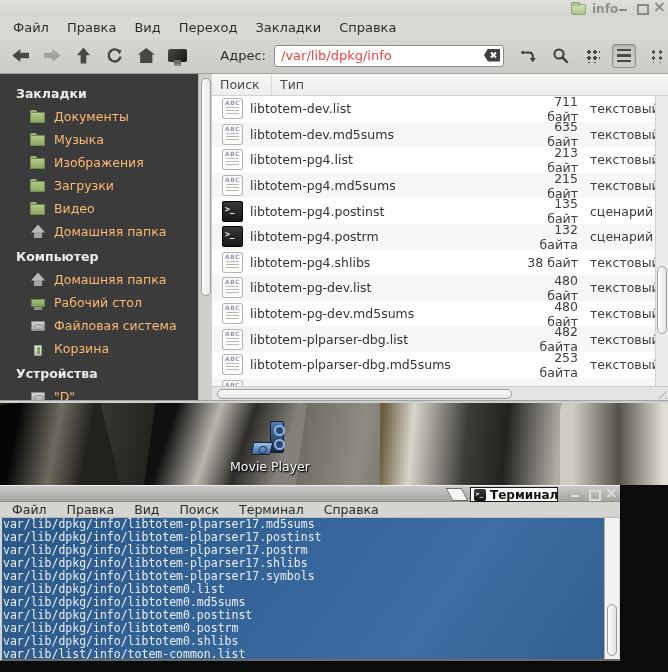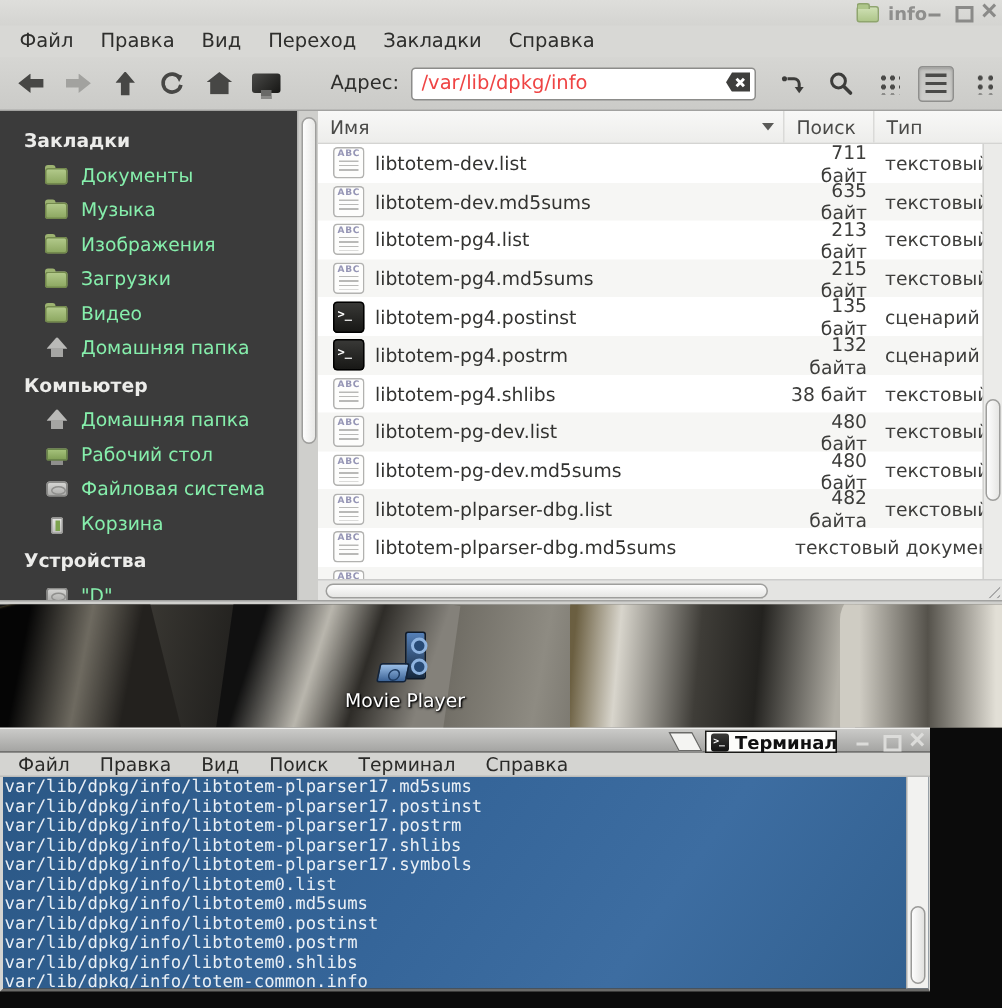--- a/index.html
+++ b/index.html
@@ -45,21 +45,21 @@
   .vbtn { width:24px; height:24px; display:flex; align-items:center; justify-content:center; border-radius:3px; }
   .vbtn.sel { border:1px solid #8f8f8d; background:linear-gradient(#c2c2bf,#cfcfcc); box-shadow:inset 0 1px 2px rgba(0,0,0,.2); }
   .ico-grid { width:15px; height:15px; background-image:radial-gradient(circle,#4a4a48 1.6px,transparent 1.8px); background-size:6px 6px; background-position:1px 1px; }
   .ico-bars { width:14px; height:13px; background:repeating-linear-gradient(#4a4a48 0 2.5px,transparent 2.5px 5.5px); }
   .ico-compact { width:12px; height:15px; background-image:radial-gradient(circle,#4a4a48 1.6px,transparent 1.8px); background-size:7px 6px; background-position:0 1px; }
 
   .fm-body { display:flex; height:326px; }
   .sidebar { width:198px; background:#3b3b3b; color:#d6d6d4; padding-top:6px; overflow:hidden; }
   .sec-title { font-size:12.5px; font-weight:bold; color:#ececea; padding:6px 0 4px 16px; }
   .sitem { display:flex; align-items:center; gap:8px; height:23px; padding-left:30px; }
-  .slab { font-size:12.5px; color:#86efac; white-space:nowrap; }
+  .slab { font-size:12.5px; color:#fdba74; white-space:nowrap; }
   .sic { width:16px; height:16px; position:relative; flex:none; }
   .sic[data-icon="folder"]::after { content:""; position:absolute; left:0; top:3px; width:15px; height:11px; background:linear-gradient(#b5cc8e,#8aa55e); border-radius:2px; box-shadow:inset 0 0 0 1px #73894d; }
   .sic[data-icon="folder"]::before { content:""; position:absolute; left:0; top:1px; width:7px; height:4px; background:#9db371; border-radius:2px 2px 0 0; }
   .sic[data-icon="home"]::before { content:""; position:absolute; left:1px; top:1px; width:14px; height:8px; background:#b9b9b7; clip-path:polygon(50% 0,100% 100%,0 100%); }
   .sic[data-icon="home"]::after { content:""; position:absolute; left:4px; top:8px; width:8px; height:6px; background:#a5a5a3; }
   .sic[data-icon="drive"]::after { content:""; position:absolute; left:1px; top:3px; width:14px; height:10px; background:linear-gradient(#d9d9d7,#a8a8a6); border-radius:2px; box-shadow:inset 0 0 0 1px #8a8a88; }
   .sic[data-icon="drive"]::before { content:""; position:absolute; left:4px; top:6px; width:8px; height:4px; border:1px solid #8f8f8d; border-radius:50%; z-index:1; }
   .sic[data-icon="desktop"]::after { content:""; position:absolute; left:1px; top:4px; width:14px; height:8px; background:linear-gradient(#a9c67f,#7d9b53); border-radius:1px; box-shadow:inset 0 0 0 1px #6a854a; }
   .sic[data-icon="desktop"]::before { content:""; position:absolute; left:4px; top:12px; width:8px; height:3px; background:#8f8f8d; }
   .sic[data-icon="trash"]::after { content:""; position:absolute; left:4px; top:4px; width:8px; height:11px; background:linear-gradient(#e8e8e6,#bdbdbb); border-radius:1px 1px 2px 2px; box-shadow:inset 0 0 0 1px #9a9a98; }
@@ -254,24 +254,20 @@
             <span class="slab">"D"</span>
           </div>
 
       </div>
       <div class="side-scroll">
           <span class="side-thumb"></span>
         </div>
 
       <div class="flist">
         <div class="fl-header">
-          <span class="hcell h-name">
-            <span>Имя</span>
-            <span class="sort-arrow"></span>
-          </span>
           <span class="hcell h-size">
               <span>Поиск</span>
             </span>
           <span class="hcell h-type">
               <span>Тип</span>
             </span>
         </div>
         <div class="rows">
           <div class="frow">
               <span class="fic" data-icon="text"></span>
@@ -329,20 +325,21 @@
             </div>
           <div class="frow">
               <span class="fic" data-icon="text"></span>
               <span class="fname">libtotem-plparser-dbg.list</span>
               <span class="fsize">482 байта</span>
               <span class="ftype">текстовый документ</span>
             </div>
           <div class="frow">
               <span class="fic" data-icon="text"></span>
               <span class="fname">libtotem-plparser-dbg.md5sums</span>
+              <span class="fsize">253 байта</span>
               <span class="ftype">текстовый документ</span>
             </div>
           <div class="frow">
               <span class="fic" data-icon="text"></span>
             </div>
         </div>
         <div class="v-scroll">
             <span class="v-thumb"></span>
           </div>
         <div class="h-scroll">
@@ -393,21 +390,21 @@
       <div class="tline">var/lib/dpkg/info/libtotem-plparser17.md5sums</div>
       <div class="tline">var/lib/dpkg/info/libtotem-plparser17.postinst</div>
       <div class="tline">var/lib/dpkg/info/libtotem-plparser17.postrm</div>
       <div class="tline">var/lib/dpkg/info/libtotem-plparser17.shlibs</div>
       <div class="tline">var/lib/dpkg/info/libtotem-plparser17.symbols</div>
       <div class="tline">var/lib/dpkg/info/libtotem0.list</div>
       <div class="tline">var/lib/dpkg/info/libtotem0.md5sums</div>
       <div class="tline">var/lib/dpkg/info/libtotem0.postinst</div>
       <div class="tline">var/lib/dpkg/info/libtotem0.postrm</div>
       <div class="tline">var/lib/dpkg/info/libtotem0.shlibs</div>
-      <div class="tline">var/lib/dpkg/info/totem-common.info</div>
+      <div class="tline">var/lib/list/info/totem-common.list</div>
       <div class="t-scroll">
           <span class="t-thumb"></span>
         </div>
     </div>
   </div>
 
   <div class="bottom-strip"></div>
 </div>
 
 </body></html>

